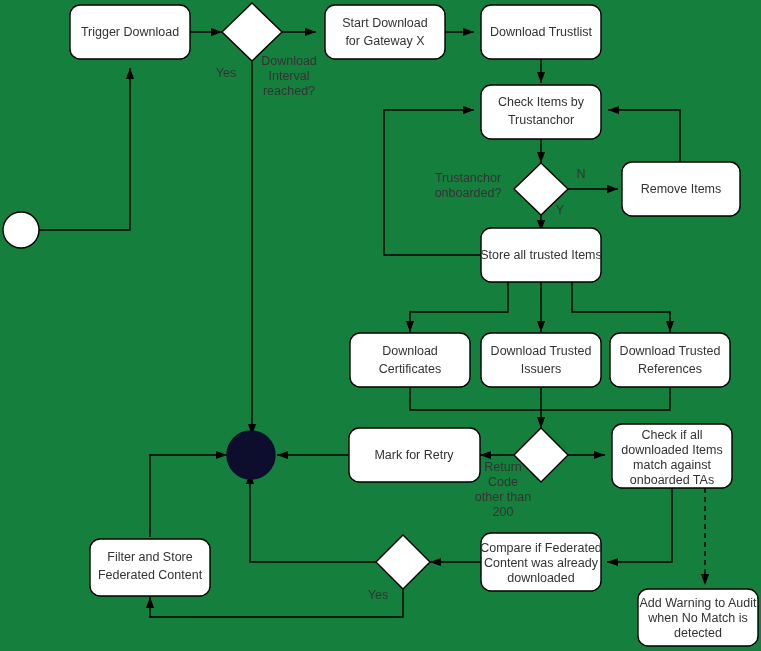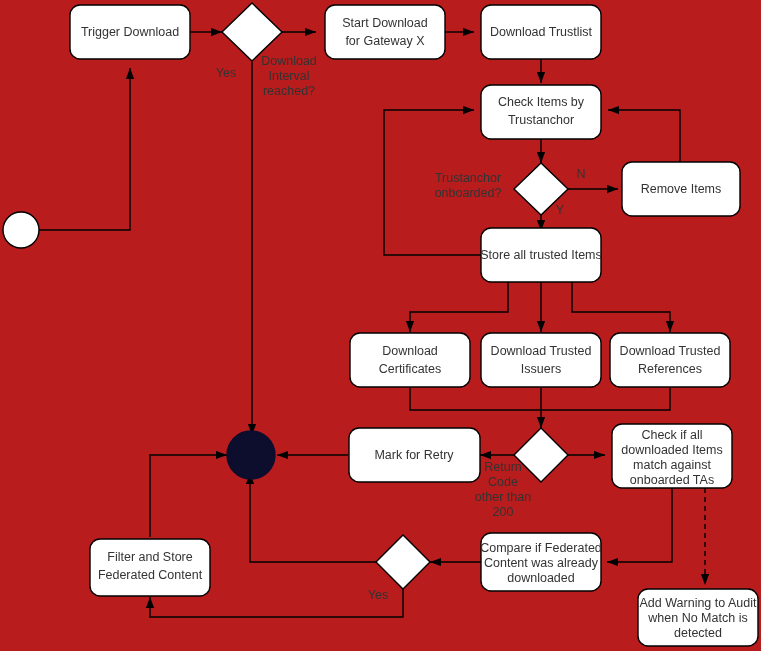--- a/index.html
+++ b/index.html
@@ -4,21 +4,21 @@
 <style>
   html, body {
     margin: 0;
     padding: 0;
     background: #ffffff;
   }
   #diagram-root {
     position: relative;
     width: 761px;
     height: 651px;
-    background: #b91c1c;
+    background: #15803d;
     font-family: "Liberation Sans", sans-serif;
     overflow: hidden;
   }
   svg.flow {
     position: absolute;
     left: 0;
     top: 0;
     width: 761px;
     height: 651px;
   }

